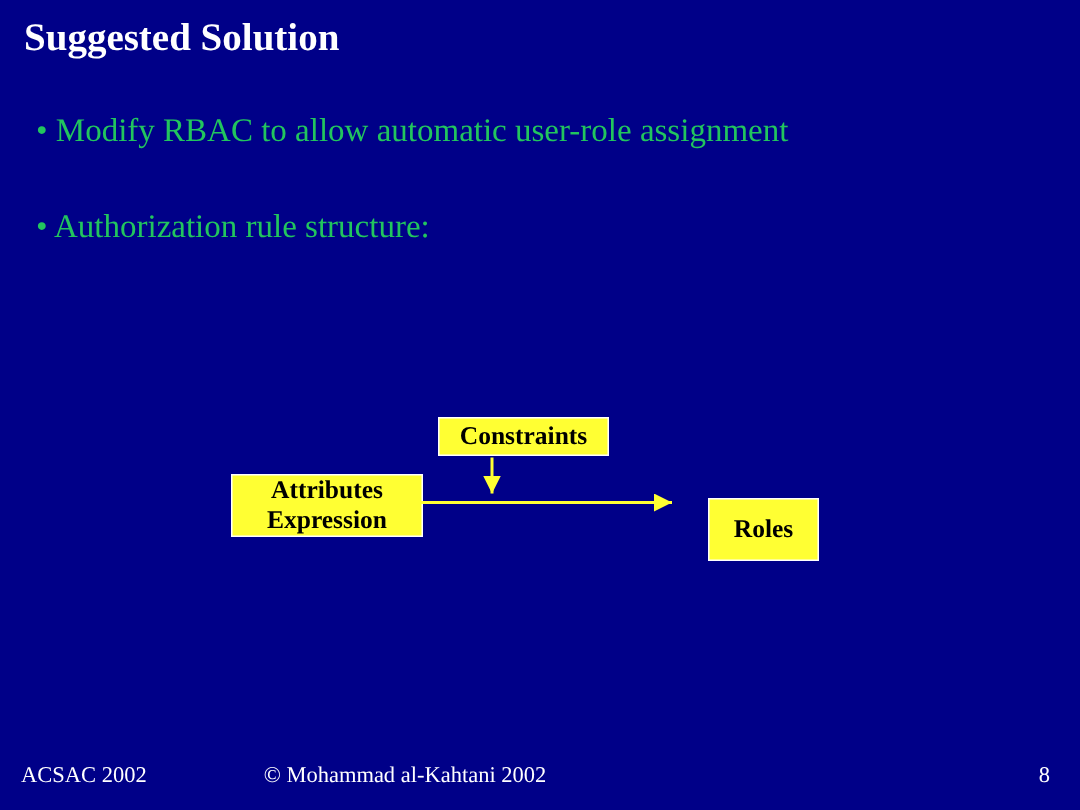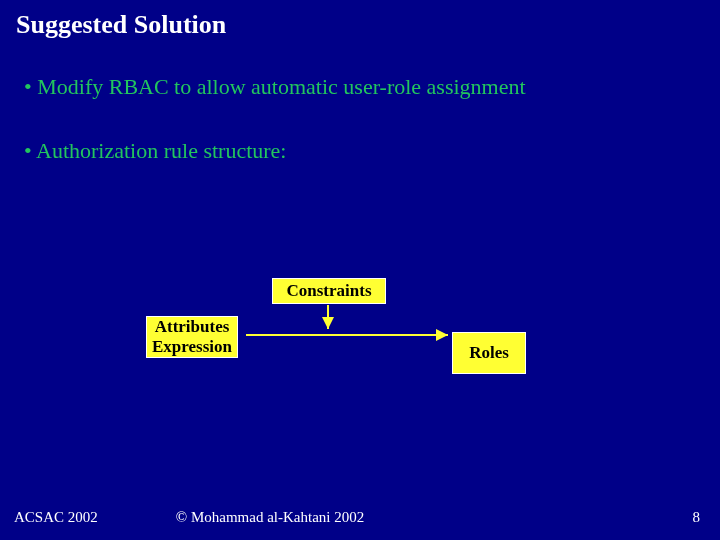--- a/index.html
+++ b/index.html
@@ -41,23 +41,24 @@
     background: #ffff33;
     border: 1px solid #fff;
     color: #000;
     font-size: 17px;
     font-weight: bold;
     text-align: center;
     display: flex;
     align-items: center;
     justify-content: center;
     line-height: 1.15;
+    margin-left: 20px;
   }
   .box-constraints { left: 272px; top: 278px; width: 114px; height: 26px; }
-  .box-attrs { left: 146px; top: 316px; width: 92px; height: 42px; justify-content: center; }
+  .box-attrs { left: 134px; top: 316px; width: 128px; height: 42px; justify-content: center; }
   .box-roles { left: 452px; top: 332px; width: 74px; height: 42px; }
   svg.arrows { position: absolute; left: 0; top: 0; width: 720px; height: 540px; }
   .footer {
     position: absolute;
     bottom: 14px;
     left: 0;
     width: 100%;
     color: #fff;
     font-size: 15px;
   }

